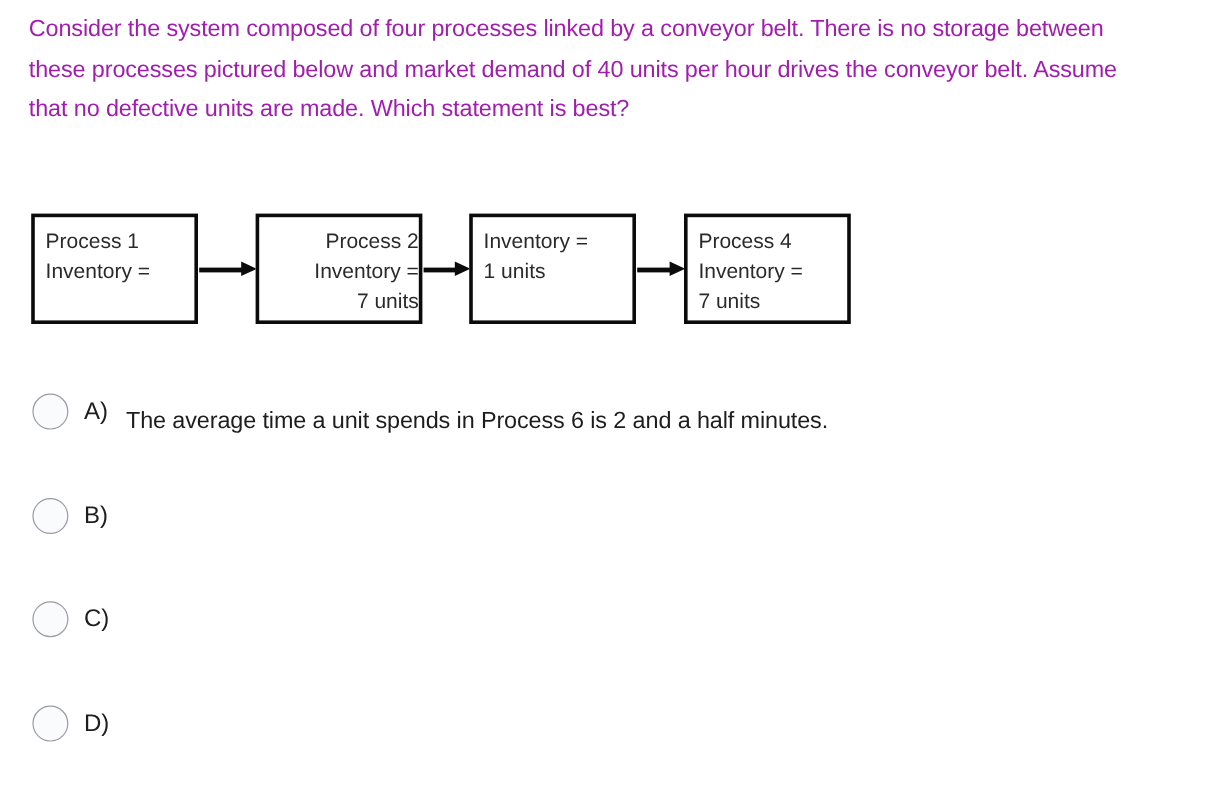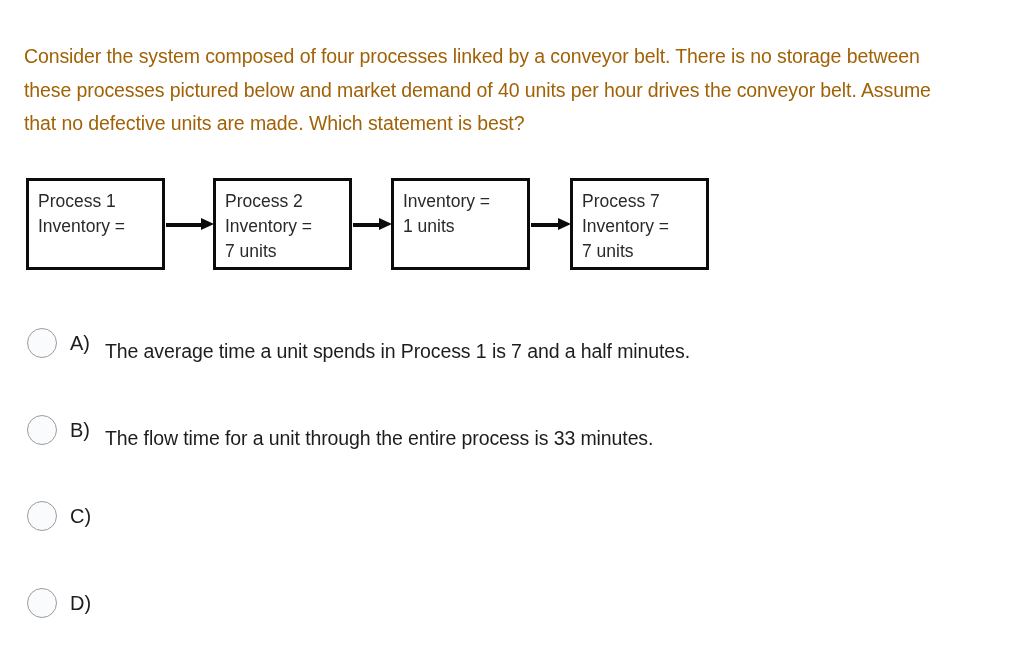--- a/index.html
+++ b/index.html
@@ -19,23 +19,22 @@
 
   
   #question-prompt {
     position: absolute;
     left: 24px;
     top: 8px;
     width: 930px;
     font-size: 19.5px;
     line-height: 33.5px;
     letter-spacing: -0.1px;
-    color: #a16207;
+    color: #a21caf;
     text-align: left;
-    margin-top: 32px;
   }
 
   
   #process-diagram {
     position: absolute;
     left: 0;
     top: 178px;
     width: 1024px;
     height: 104px;
   }
@@ -49,21 +48,21 @@
     background: #ffffff;
     font-family: Liberation Sans, sans-serif;
     font-size: 17.5px;
     line-height: 25px;
     color: #2a2a2a;
     padding: 8px 0 0 9px;
     white-space: nowrap;
   }
   .process-box .pline { display: block; }
   .box-1 { left: 26px; }
-  .box-2 { left: 213px; }
+  .box-2 { left: 213px; text-align: right; }
   .box-3 { left: 391px; }
   .box-4 { left: 570px; }
 
   .flow-arrow {
     position: absolute;
     top: 40px;
     height: 13px;
     overflow: visible;
   }
   .flow-arrow .shaft {
@@ -163,39 +162,38 @@
     <span class="pline">Inventory =</span>
     <span class="pline">1 units</span>
   </div>
 
   <div class="flow-arrow arrow-3">
     <div class="shaft"></div>
     <div class="head"></div>
   </div>
 
   <div class="process-box box-4">
-    <span class="pline">Process 7</span>
+    <span class="pline">Process 4</span>
     <span class="pline">Inventory =</span>
     <span class="pline">7 units</span>
   </div>
 
 </div>
 
 <div id="answer-options">
 
   <div class="option-row">
     <div class="option-radio"></div>
     <div class="option-letter">A)</div>
-    <div class="option-text">The average time a unit spends in Process 1 is 7 and a half minutes.</div>
+    <div class="option-text">The average time a unit spends in Process 6 is 2 and a half minutes.</div>
   </div>
 
   <div class="option-row">
     <div class="option-radio"></div>
     <div class="option-letter">B)</div>
-    <div class="option-text">The flow time for a unit through the entire process is 33 minutes.</div>
   </div>
 
   <div class="option-row">
     <div class="option-radio"></div>
     <div class="option-letter">C)</div>
   </div>
 
   <div class="option-row">
     <div class="option-radio"></div>
     <div class="option-letter">D)</div>

